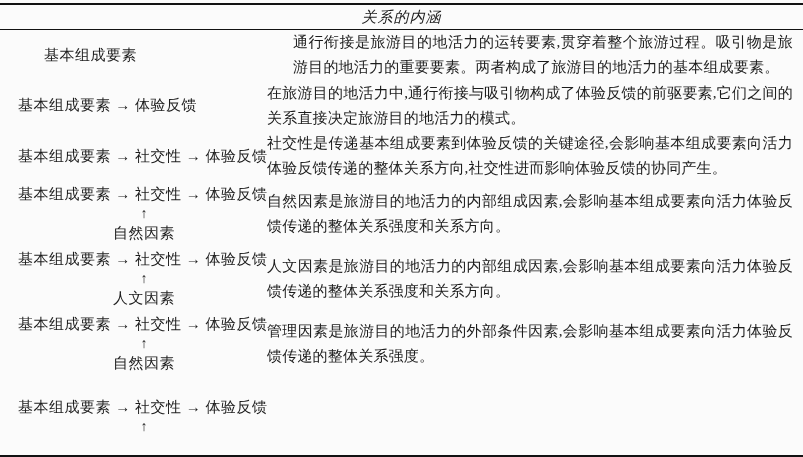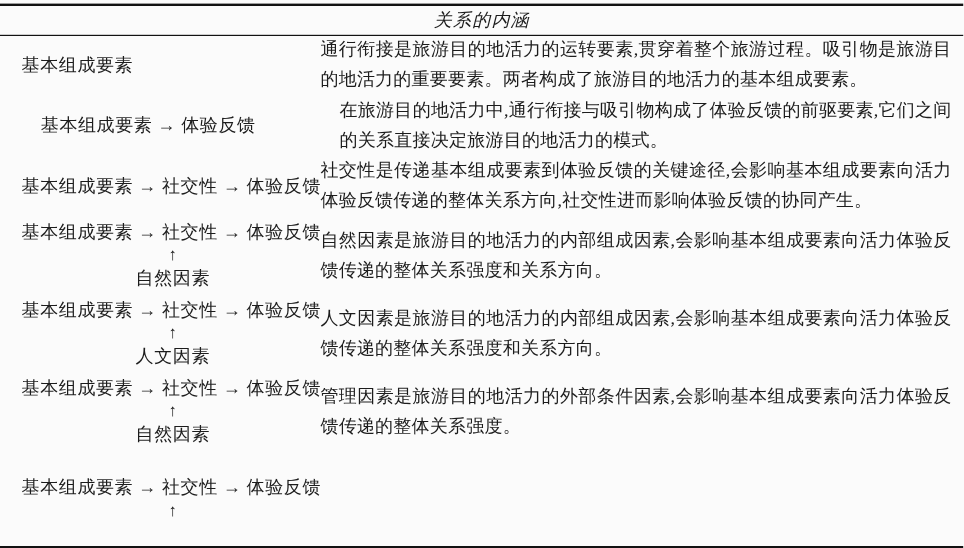--- a/index.html
+++ b/index.html
@@ -82,22 +82,22 @@
     padding-right: 10px;
     display: flex;
     flex-direction: column;
     justify-content: center;
     font-size: 15px;
     line-height: 25px;
     letter-spacing: 0.2px;
     text-align: justify;
   }
   
-  #rows .row:nth-child(1) { min-height: 49px; }
-  #rows .row:nth-child(2) { min-height: 51px; padding-left: 16px; }
+  #rows .row:nth-child(1) { min-height: 49px; padding-left: 26px; }
+  #rows .row:nth-child(2) { min-height: 51px; }
   #rows .row:nth-child(3) { min-height: 48px; }
   #rows .row:nth-child(4) { min-height: 65px; }
   #rows .row:nth-child(5) { min-height: 65px; }
   #rows .row:nth-child(6) { min-height: 65px; }
   #rows .row:nth-child(7) { min-height: 79px; }
 </style>
 </head>
 <body>
 
 <div class="page">

